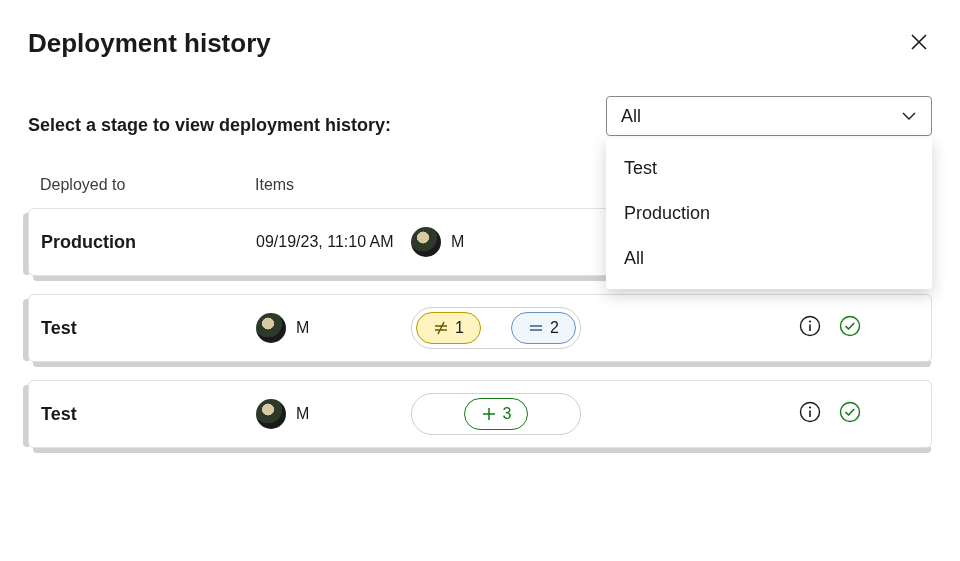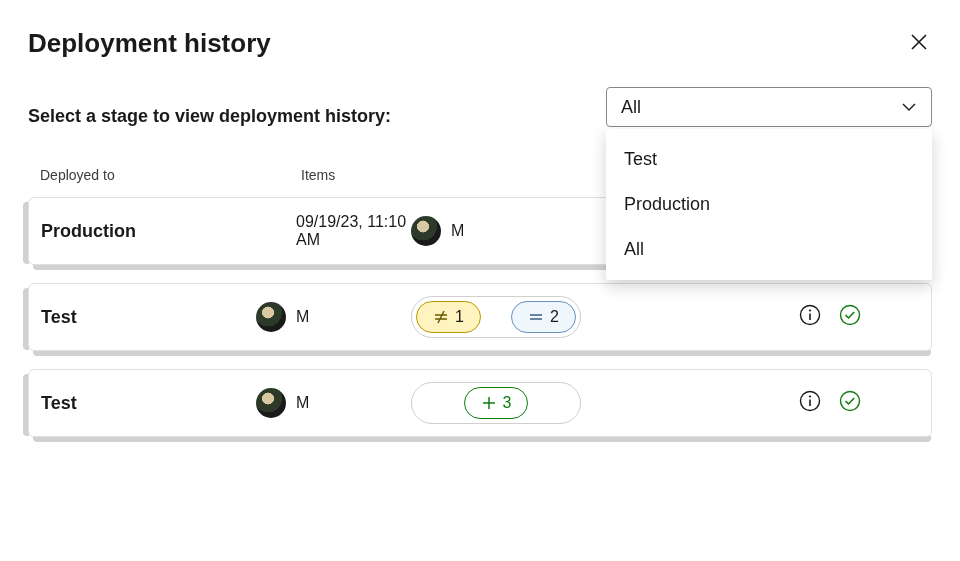--- a/index.html
+++ b/index.html
@@ -8,21 +8,21 @@
       background: #fff;
       color: #1a1a1a;
       width: 960px;
       height: 561px;
       padding: 28px;
     }
     .header {
       display: flex;
       justify-content: space-between;
       align-items: center;
-      margin-bottom: 28px;
+      margin-bottom: 37px;
       gap: 16px;
     }
     .title {
       font-size: 26px;
       font-weight: 600;
     }
     .close-btn {
       cursor: pointer;
       padding: 4px;
     }
@@ -65,25 +65,24 @@
     }
     .dropdown-option {
       padding: 12px 18px;
       font-size: 18px;
       cursor: pointer;
     }
 
     .table-header {
       display: grid;
       grid-template-columns: 215px 155px 170px 280px 90px;
-      font-size: 14px;
+      font-size: 16px;
       color: #3b3b3b;
       font-weight: 400;
       padding: 0 12px 14px 12px;
-      gap: 46px;
     }
     .rows {
       display: flex;
       flex-direction: column;
       gap: 18px;
     }
     .row {
       position: relative;
       display: grid;
       grid-template-columns: 215px 155px 170px 280px 90px;
@@ -115,21 +114,20 @@
       background: #d1d1d1;
       border-radius: 0 0 4px 4px;
       z-index: -1;
     }
     .stage-name {
       font-size: 18px;
       font-weight: 600;
     }
     .datetime {
       font-size: 16px;
-      margin-left: 40px;
     }
     .deployed-by {
       display: flex;
       align-items: center;
       gap: 10px;
       font-size: 16px;
     }
     .avatar {
       width: 30px;
       height: 30px;

